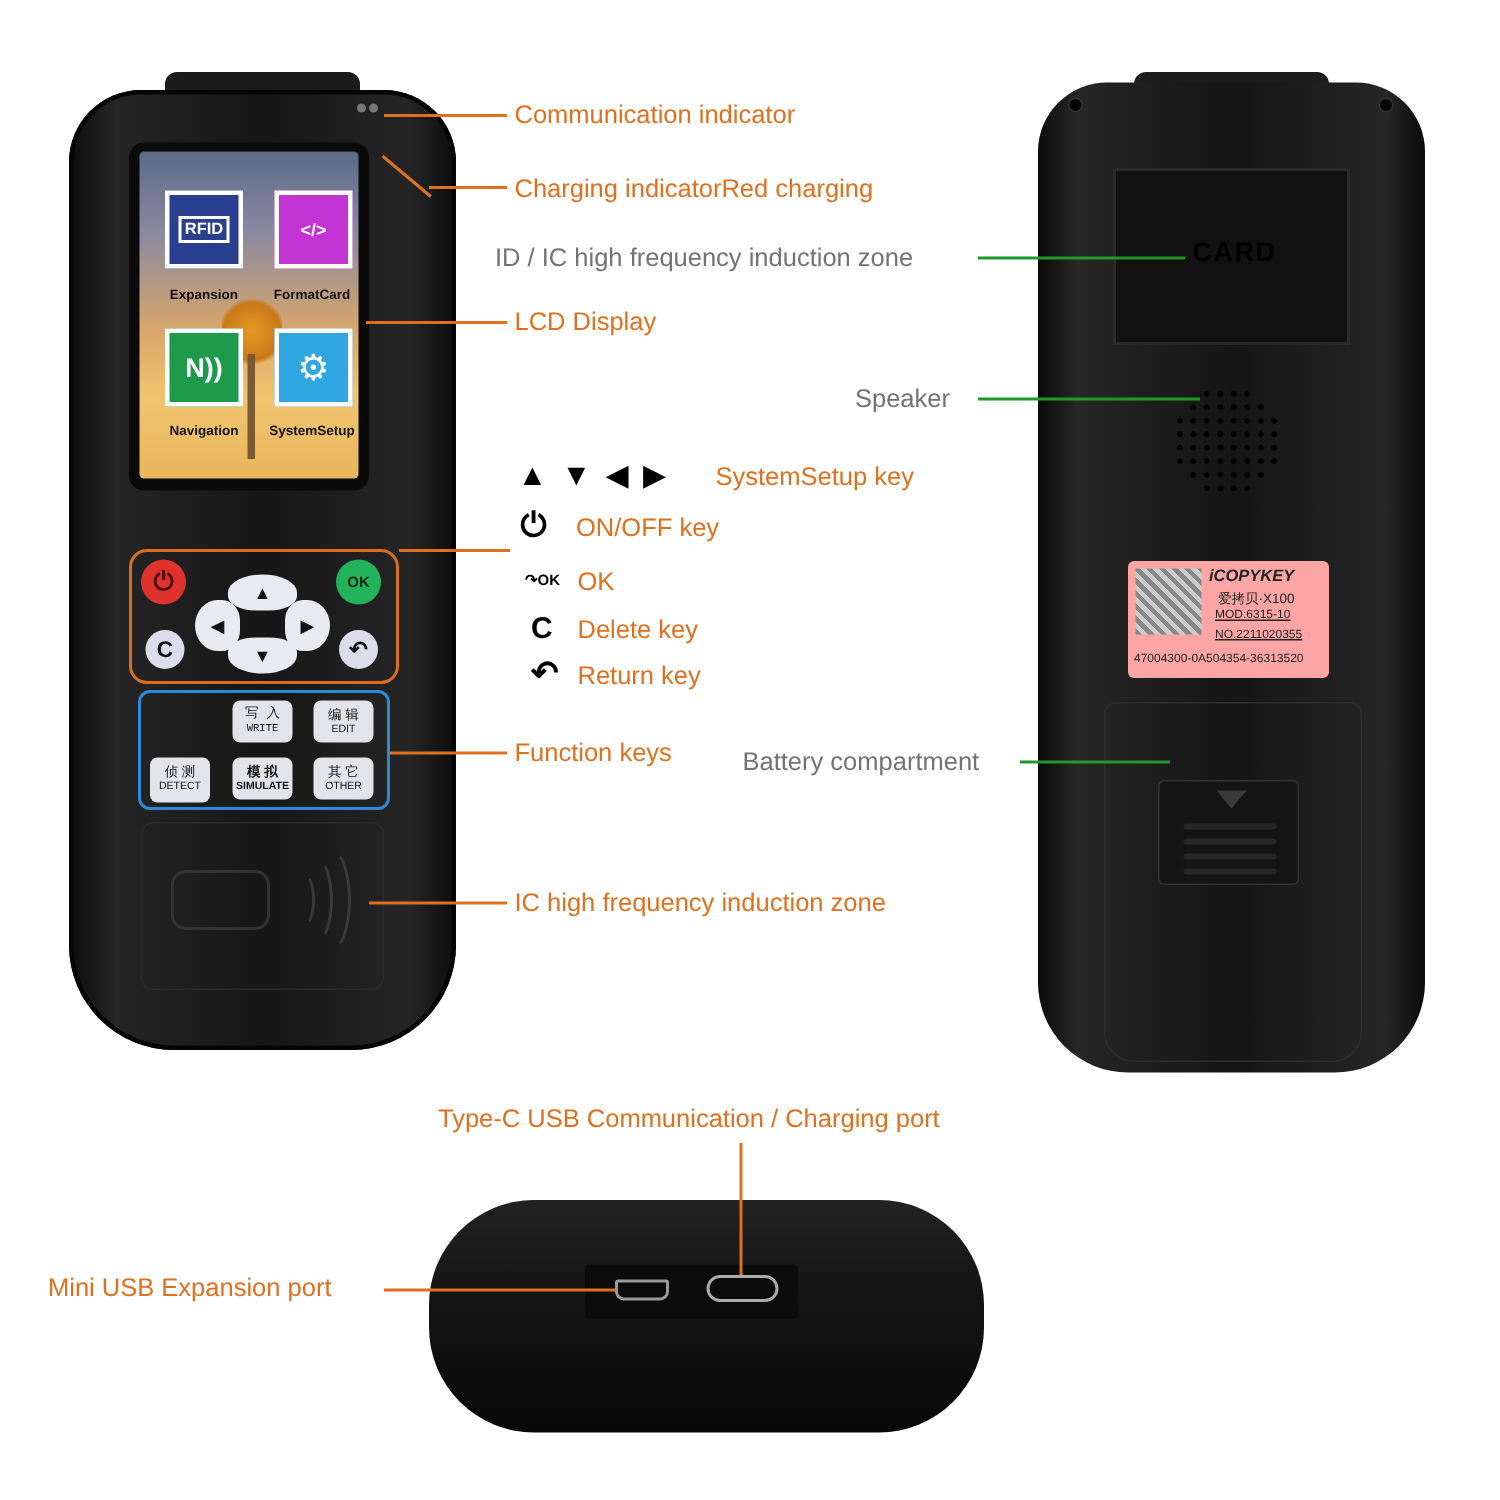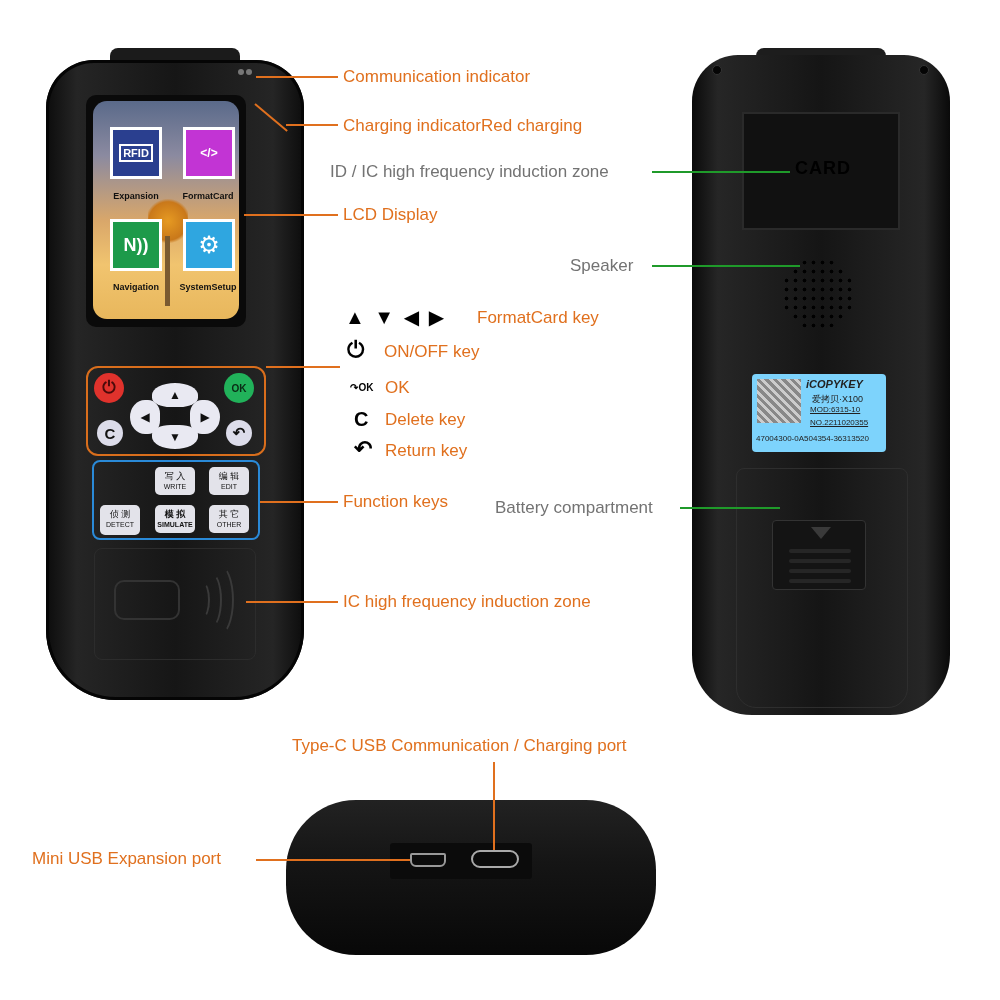--- a/index.html
+++ b/index.html
@@ -25,21 +25,21 @@
     background: #1b1b1b; border-radius: 8px 8px 0 0;
   }
   .led { position: absolute; top: 69px; width: 6px; height: 6px; border-radius: 50%; background: #777; }
   .screen-bezel {
     position: absolute; left: 86px; top: 95px; width: 160px; height: 232px;
     background: #0a0a0a; border-radius: 10px;
   }
   .screen {
     position: absolute; left: 93px; top: 101px; width: 146px; height: 218px;
     background: linear-gradient(180deg,#5a6a8a 0%,#8b8aa0 25%,#d9a76a 55%,#f1c46f 75%,#e8b75c 100%);
-    border-radius: 14px; overflow: hidden;
+    border-radius: 3px; overflow: hidden;
   }
   .tree {
     position: absolute; left: 55px; top: 95px; width: 40px; height: 50px;
     background: radial-gradient(circle,#e69a22 0%,#c9781a 60%,transparent 70%);
   }
   .trunk { position: absolute; left: 72px; top: 135px; width: 5px; height: 70px; background: #7a5a30; }
   .app-tile { position: absolute; width: 52px; height: 52px; border: 3px solid #fff; display:flex; align-items:center; justify-content:center; }
   .app-label { position: absolute; font-size: 9px; font-weight: bold; color: #111; width: 70px; text-align: center; }
 
   .nav-frame {
@@ -85,21 +85,21 @@
   .screw { position: absolute; width: 10px; height: 10px; border-radius: 50%; background:#050505; border:1px solid #333; }
   .card-zone {
     position: absolute; left: 742px; top: 112px; width: 158px; height: 118px;
     background: #111; border: 2px solid #2a2a2a;
   }
   .card-text { position: absolute; left: 795px; top: 158px; font-size: 18px; font-weight: bold; color: #000000; letter-spacing: 1px; }
   .speaker { position: absolute; left: 782px; top: 258px; width: 72px; height: 72px; border-radius: 50%;
     background-image: radial-gradient(circle,#000 1.6px,transparent 2.2px); background-size: 9px 9px; }
   .sticker {
     position: absolute; left: 752px; top: 374px; width: 134px; height: 78px;
-    background: #7dd3fc; border-radius: 4px; color: #222;
+    background: #fca5a5; border-radius: 4px; color: #222;
   }
   .qr { position: absolute; left: 5px; top: 5px; width: 44px; height: 44px;
     background: repeating-linear-gradient(45deg,#888 0 3px,#ccc 3px 6px); }
   .sticker .t { position: absolute; font-size: 8px; white-space: nowrap; }
   .battery { position: absolute; left: 736px; top: 468px; width: 172px; height: 240px; border: 1px solid #2e2e2e; border-radius: 8px 8px 20px 20px; }
   .battery-latch { position: absolute; left: 772px; top: 520px; width: 94px; height: 70px; background:#141414; border:1px solid #333; border-radius: 4px; }
   .latch-line { position: absolute; left: 16px; width: 62px; height: 4px; background: #262626; border-radius: 2px; }
 
   
   .bottom-body {
@@ -170,21 +170,21 @@
   </div>
   <div class="arrow-btn" style="left:190px;top:400px;width:30px;height:34px;border-radius:40% 50% 50% 40%;">
     <span>▶</span>
   </div>
 
   <div class="fn-frame"></div>
   <div class="fn-key" style="left:100px;top:467px;margin-top:40px;">
     <span class="cn">读 取</span>
     <span class="en">READ</span>
   </div>
-  <div class="fn-key" style="left:155px;top:467px;">
+  <div class="fn-key" style="left:155px;top:467px;font-family:Liberation Mono, monospace;">
     <span class="cn">写 入</span>
     <span class="en">WRITE</span>
   </div>
   <div class="fn-key" style="left:209px;top:467px;">
     <span class="cn">编 辑</span>
     <span class="en">EDIT</span>
   </div>
   <div class="fn-key" style="left:100px;top:505px;">
     <span class="cn">侦 测</span>
     <span class="en">DETECT</span>
@@ -218,21 +218,21 @@
 <div class="leader o" style="left:266px;top:366px;width:74px;"></div>
 
 <div class="leader o" style="left:260px;top:501px;width:78px;"></div>
 <div class="label orange" style="left:343px;top:492px;">Function keys</div>
 
 <div class="leader o" style="left:246px;top:601px;width:92px;"></div>
 <div class="label orange" style="left:343px;top:592px;">IC high frequency induction zone</div>
 
 <div>
   <div class="label" style="left:345px;top:307px;font-size:20px;color:#000;letter-spacing:2px;">▲ ▼ ◀ ▶</div>
-  <div class="label orange" style="left:477px;top:308px;">FormatCard key</div>
+  <div class="label orange" style="left:477px;top:308px;">SystemSetup key</div>
 
   <div class="label" style="left:347px;top:340px;font-size:22px;color:#000;font-weight:bold;">⏻</div>
   <div class="label orange" style="left:384px;top:342px;">ON/OFF key</div>
 
   <div class="label" style="left:350px;top:378px;font-size:10px;color:#000;font-weight:bold;">↷OK</div>
   <div class="label orange" style="left:385px;top:378px;">OK</div>
 
   <div class="label" style="left:354px;top:409px;font-size:20px;color:#000;font-weight:bold;">C</div>
   <div class="label orange" style="left:385px;top:410px;">Delete key</div>
 

